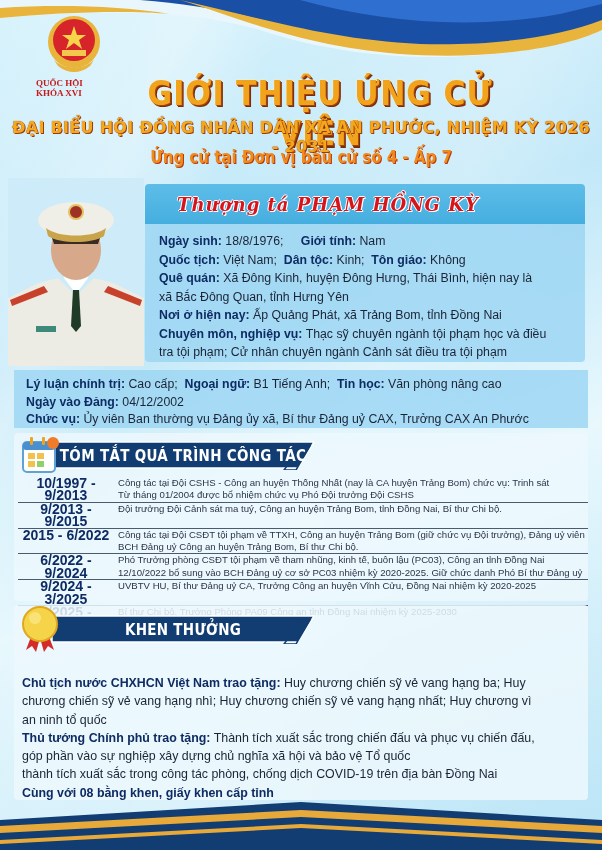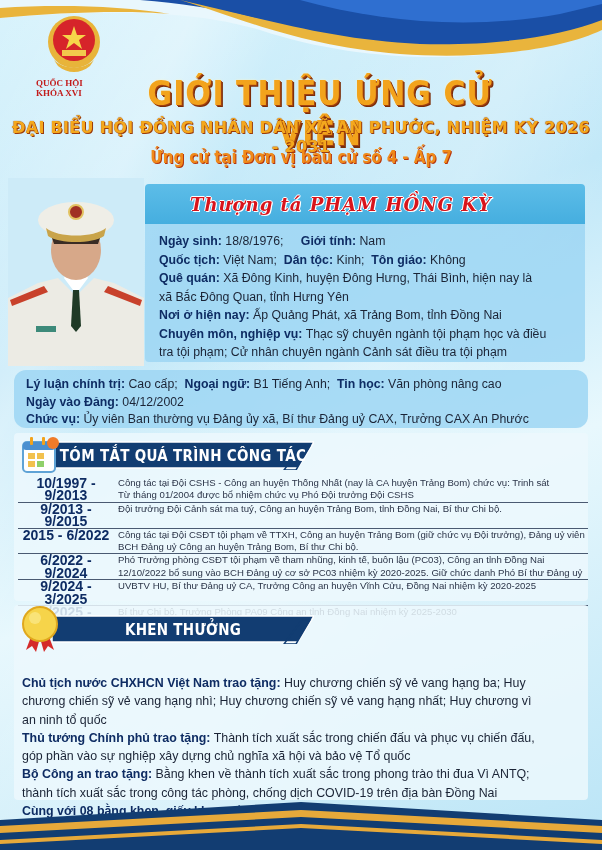--- a/index.html
+++ b/index.html
@@ -8,27 +8,27 @@
     background: linear-gradient(160deg, #d8f3fc 0%, #bfe7f8 35%, #e8f8fd 60%, #b9e4f6 100%); }
   .rays { position: absolute; inset: 0; pointer-events: none;
     background: linear-gradient(115deg, rgba(255,255,255,0) 0%, rgba(255,255,255,0.35) 20%, rgba(255,255,255,0) 30%, rgba(255,255,255,0.25) 55%, rgba(255,255,255,0) 70%); }
   .top-wave { position: absolute; left: 0; top: 0; width: 602px; height: 70px; }
   .emblem { position: absolute; left: 40px; top: 14px; width: 68px; height: 62px; }
   .emblem-caption { position: absolute; left: 36px; top: 78px; width: 76px; text-align: left; font-family: "Liberation Serif", serif; font-weight: bold; color: #c21b1b; font-size: 9px; line-height: 10px; }
   .title-main { position: absolute; left: 120px; top: 78px; width: 400px; text-align: center; font-family: "DejaVu Sans", sans-serif; font-weight: bold; font-size: 30px; letter-spacing: 1px; color: #f2a31c; text-shadow: 1px 1px 0 #a5420f, 2px 2px 0 #7a2c08, 0 0 2px #fff3c4; transform: scaleY(1.15); }
   .title-sub { position: absolute; left: 10px; top: 118px; width: 582px; text-align: center; font-family: "DejaVu Sans", sans-serif; font-weight: bold; font-size: 16px; color: #f4a81d; text-shadow: 1px 1px 0 #9b3b0b, 0 0 1px #7a2c08; letter-spacing: 0.3px; }
   .title-unit { position: absolute; left: 100px; top: 148px; width: 402px; text-align: center; font-family: "DejaVu Sans", sans-serif; font-weight: bold; font-size: 15px; color: #f08a1a; text-shadow: 1px 1px 0 #b6360d; transform: scaleY(1.15); }
   .photo { position: absolute; left: 8px; top: 178px; width: 136px; height: 188px; }
-  .name-bar { position: absolute; left: 145px; top: 184px; width: 440px; height: 40px; background: linear-gradient(#5dbde8, #45aedf); border-radius: 4px 4px 0 0; display: flex; align-items: center; padding-left: 45px; }
+  .name-bar { position: absolute; left: 145px; top: 184px; width: 440px; height: 40px; background: linear-gradient(#5dbde8, #45aedf); border-radius: 4px 4px 0 0; display: flex; align-items: center; padding-left: 32px; }
   .name-text { font-family: "DejaVu Serif", serif; font-style: italic; font-weight: bold; font-size: 18px; color: #d8141b; text-shadow: 1px 1px 0 #fff, -1px 0 0 #fff, 0 -1px 0 #fff, 1px 0 0 #fff; letter-spacing: 1px; }
   .bio-box { position: absolute; left: 145px; top: 224px; width: 440px; height: 138px; background: rgba(158, 214, 243, 0.85); border-radius: 0 0 4px 4px; padding: 8px 10px 0 14px; }
   .line { font-size: 12.3px; line-height: 18.5px; color: #1b2436; }
   .line b { color: #0e2c63; font-weight: bold; }
   .gap { display: inline-block; width: 14px; }
-  .bio2-box { position: absolute; left: 14px; top: 370px; width: 574px; height: 58px; background: rgba(158, 214, 243, 0.85); border-radius: 12px; padding: 6px 10px 0 12px; }
+  .bio2-box { position: absolute; left: 14px; top: 370px; width: 574px; height: 58px; background: rgba(158, 214, 243, 0.85); border-radius: 0; padding: 6px 10px 0 12px; }
   .bio2-box .line { font-size: 12.3px; line-height: 17.5px; }
   .career-box { position: absolute; left: 14px; top: 433px; width: 574px; height: 168px; background: rgba(236, 248, 253, 0.85); border-radius: 4px; }
   .section-banner { position: absolute; height: 30px; }
   .banner-label { position: absolute; left: 0; top: 0; width: 100%; height: 100%; display: flex; align-items: center; justify-content: center; color: #ffffff; font-family: "DejaVu Sans", sans-serif; font-weight: bold; font-size: 13.5px; letter-spacing: 0.3px; transform: scaleY(1.15); }
   .career-table { position: absolute; left: 18px; top: 477px; width: 570px; }
   .row { display: flex; border-bottom: 1px solid #4a5a72; }
   .row:last-child { border-bottom: none; }
   .row .period { width: 96px; text-align: center; font-weight: bold; color: #0e2c63; font-size: 14px; line-height: 12.4px; padding-top: 0px; }
   .row .desc { flex: 1; font-size: 9.6px; line-height: 12.4px; color: #2b3448; padding-left: 4px; }
   .award-box { position: absolute; left: 14px; top: 605px; width: 574px; height: 195px; background: rgba(236, 248, 253, 0.85); border-radius: 4px; }
@@ -198,21 +198,20 @@
     <circle cx="20" cy="20" r="17" fill="#f6d44a" stroke="#e0a81e" stroke-width="2"></circle>
     <circle cx="15" cy="14" r="6" fill="#fbe98b" opacity="0.7"></circle>
   </svg>
 
   <div class="award-text">
     <div class="line"><b>Chủ tịch nước CHXHCN Việt Nam trao tặng:</b> <span>Huy chương chiến sỹ vẻ vang hạng ba; Huy</span></div>
     <div class="line">chương chiến sỹ vẻ vang hạng nhì; Huy chương chiến sỹ vẻ vang hạng nhất; Huy chương vì</div>
     <div class="line">an ninh tổ quốc</div>
     <div class="line"><b>Thủ tướng Chính phủ trao tặng:</b> <span>Thành tích xuất sắc trong chiến đấu và phục vụ chiến đấu,</span></div>
     <div class="line">góp phần vào sự nghiệp xây dựng chủ nghĩa xã hội và bảo vệ Tổ quốc</div>
-    <div class="line"><b>Bộ Công an trao tặng:</b> <span>Bằng khen về thành tích xuất sắc trong phong trào thi đua Vì ANTQ;</span></div>
     <div class="line">thành tích xuất sắc trong công tác phòng, chống dịch COVID-19 trên địa bàn Đồng Nai</div>
     <div class="line"><b>Cùng với 08 bằng khen, giấy khen cấp tỉnh</b></div>
   </div>
 
   <svg class="bottom-chevrons" viewBox="0 0 602 50" preserveAspectRatio="none">
     <path d="M0,20 L301,2 L602,20 L602,50 L0,50 Z" fill="#123d72"></path>
     <path d="M0,26 L301,10 L602,26 L602,33 L301,17 L0,33 Z" fill="#e7a93a"></path>
     <path d="M0,40 L301,24 L602,40 L602,44 L301,28 L0,44 Z" fill="#e7a93a"></path>
   </svg>
 </div>

